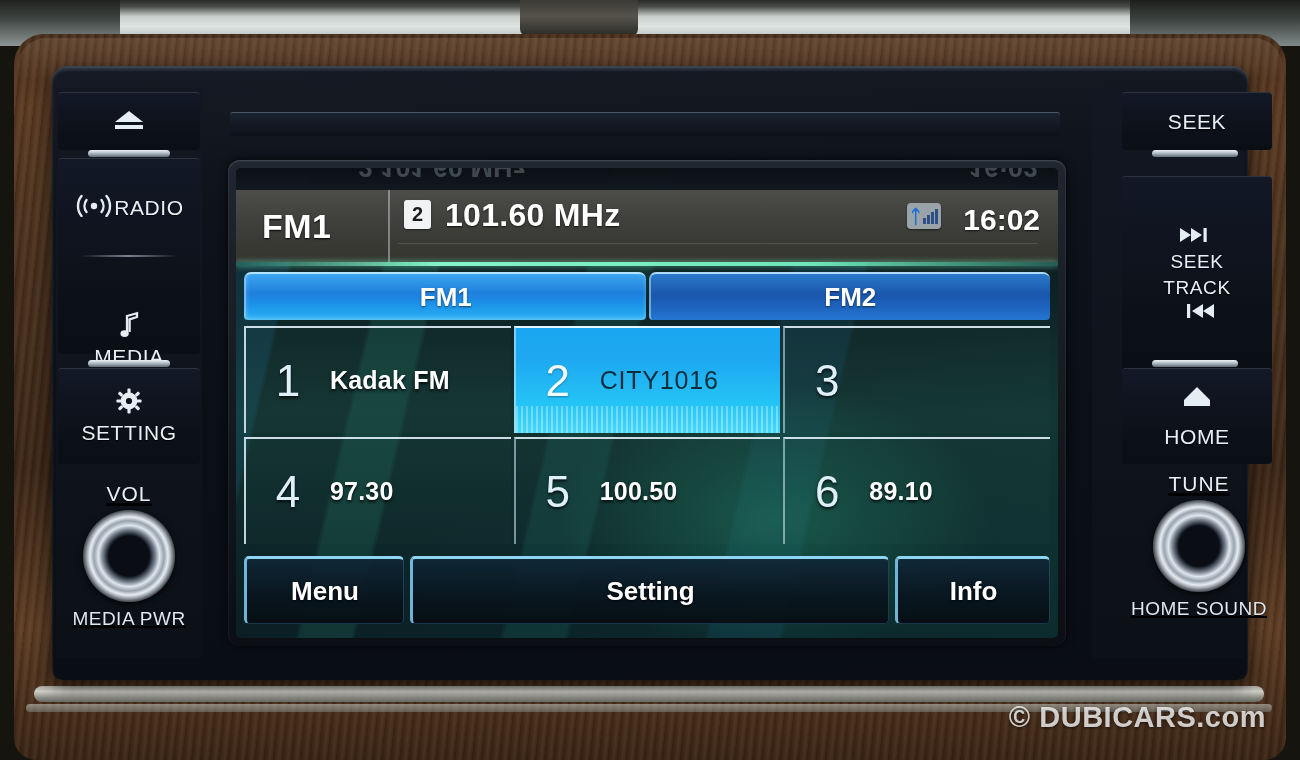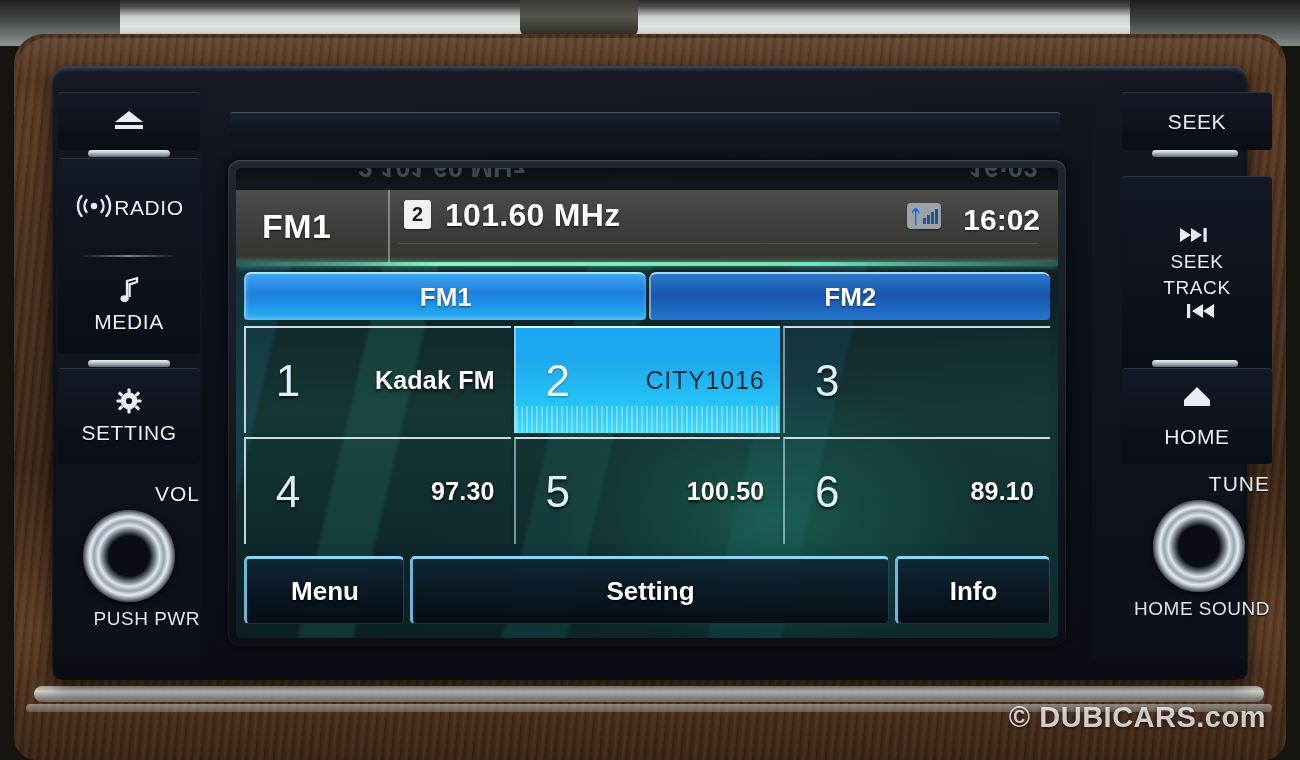--- a/index.html
+++ b/index.html
@@ -110,21 +110,21 @@
   
   #leftpanel { left: 56px; top: 88px; width: 146px; height: 570px; }
   #btn-eject { left: 58px; top: 92px; width: 142px; height: 58px; }
   #btn-radio-media { left: 58px; top: 158px; width: 142px; height: 196px; }
   #btn-setting { left: 58px; top: 368px; width: 142px; height: 96px; }
   .divider-line {
     position: absolute; height: 2px;
     background: linear-gradient(90deg, rgba(255,255,255,0), rgba(210,225,240,.55), rgba(255,255,255,0));
   }
 
-  .knob-wrap { position: absolute; text-align: right; }
+  .knob-wrap { position: absolute; text-align: center; text-decoration: underline; }
   .knob-cap { font-size: 21px; color: #e9eff6; letter-spacing: 1px; text-shadow: 0 1px 1px #000;}
   .knob {
     width: 92px; height: 92px; border-radius: 50%;
     margin: 4px auto 0;
     background:
       radial-gradient(circle at 50% 50%, #0a0d13 0 31%, #1b222c 33%, #7f8a96 41%,
                       #dfe6ee 47%, #98a3ae 54%, #e9eef3 60%, #6e7984 70%, #2b323c 80%, #11161d 100%);
     box-shadow: 0 2px 6px rgba(0,0,0,.85), inset 0 0 6px rgba(0,0,0,.7);
     cursor: pointer;
   }
@@ -288,21 +288,21 @@
     content:''; position:absolute; left:0; right:0; bottom:0; height:26%;
     background: repeating-linear-gradient(90deg, rgba(255,255,255,.32) 0 2px, rgba(255,255,255,0) 2px 5px);
   }
   .cnum {
     width: 84px; text-align: center;
     font-size: 44px; font-weight: 300; color: #dff0fb;
     text-shadow: 0 2px 3px rgba(0,0,0,.75);
   }
   .cell.sel .cnum { color: #f2fbff; text-shadow: 0 1px 2px rgba(0,0,0,.35); }
   .ctext {
-    flex: 1; text-align: right; padding-right: 16px;
+    flex: 1; text-align: left; padding-right: 16px;
     font-size: 25px; font-weight: bold; color: #ffffff;
     text-shadow: 0 2px 3px rgba(0,0,0,.8);
     letter-spacing: .2px;
   }
   .cell.sel .ctext {
     color: #0d2d3d; font-weight: normal; font-size: 25px;
     text-shadow: none; letter-spacing: .8px;
   }
 
   
@@ -374,21 +374,21 @@
           <circle cx="20" cy="13" r="3.2" fill="#e4ecf4"></circle>
           <path d="M12.5 7 A10 10 0 0 0 12.5 19" stroke="#e4ecf4" stroke-width="2.4" fill="none" stroke-linecap="round"></path>
           <path d="M27.5 7 A10 10 0 0 1 27.5 19" stroke="#e4ecf4" stroke-width="2.4" fill="none" stroke-linecap="round"></path>
           <path d="M7.5 3 A16 16 0 0 0 7.5 23" stroke="#e4ecf4" stroke-width="2.4" fill="none" stroke-linecap="round"></path>
           <path d="M32.5 3 A16 16 0 0 1 32.5 23" stroke="#e4ecf4" stroke-width="2.4" fill="none" stroke-linecap="round"></path>
         </svg>
       </span>
       <span class="key-label" style="margin-top:2px;">RADIO</span>
     </div>
     <div class="divider-line" style="left:22px; width:98px; top:96px;"></div>
-    <div style="height:100px;display:flex;flex-direction:column;align-items:center;justify-content:center;cursor:pointer;">
+    <div style="height:100px;display:flex;flex-direction:column;align-items:center;justify-content:center;cursor:pointer;margin-top:35px;">
       <span class="key-icon">
         <svg width="26" height="28" viewBox="0 0 26 28">
           <path d="M11 22.5 L11 5 L21 2.2 L21 6 L13.6 8.3 L13.6 21" stroke="#e4ecf4" stroke-width="2.3" fill="none"></path>
           <ellipse cx="8.6" cy="22.6" rx="4.2" ry="3.4" fill="#e4ecf4"></ellipse>
         </svg>
       </span>
       <span class="key-label" style="margin-top:2px;">MEDIA</span>
     </div>
   </div>
   <div class="hl-bar" style="left:88px; top:360px; width:82px;"></div>
@@ -413,21 +413,21 @@
           <circle cx="13" cy="13" r="3.1" fill="#0d121b"></circle>
         </svg>
       </span>
       <span class="key-label" style="margin-top:3px;">SETTING</span>
     </div>
   </div>
 
   <div class="knob-wrap" style="left:58px; top:482px; width:142px;">
     <div class="knob-cap">VOL</div>
     <div class="knob"></div>
-    <div class="knob-sub">PUSH PWR</div>
+    <div class="knob-sub">MEDIA PWR</div>
   </div>
 
   <div class="side" id="rightpanel"></div>
 
   <div class="side-key" id="btn-clock">
     <div style="display:flex;align-items:center;justify-content:center;height:100%;">
       <span class="key-label">SEEK</span>
     </div>
   </div>
   <div class="hl-bar" style="left:1152px; top:150px; width:86px;"></div>

